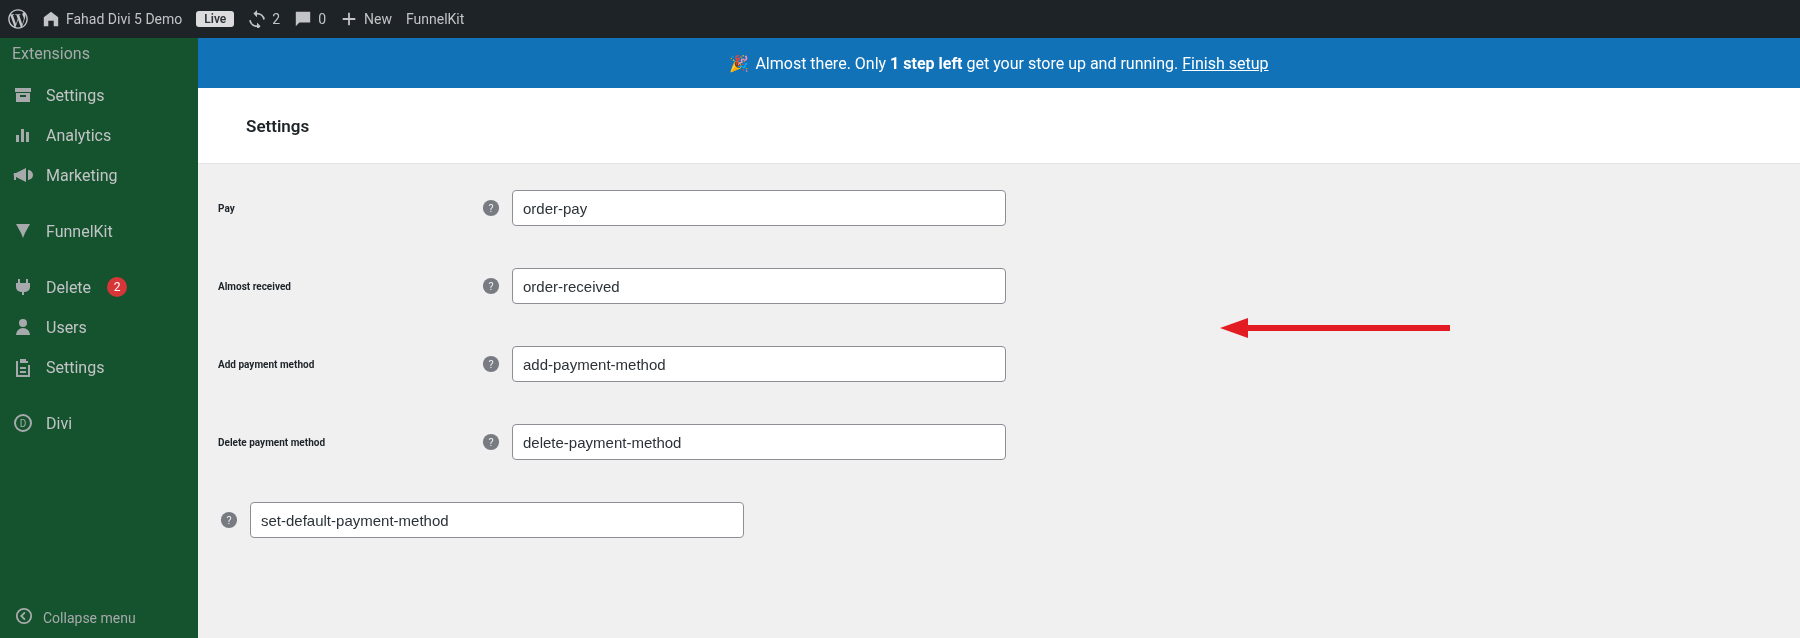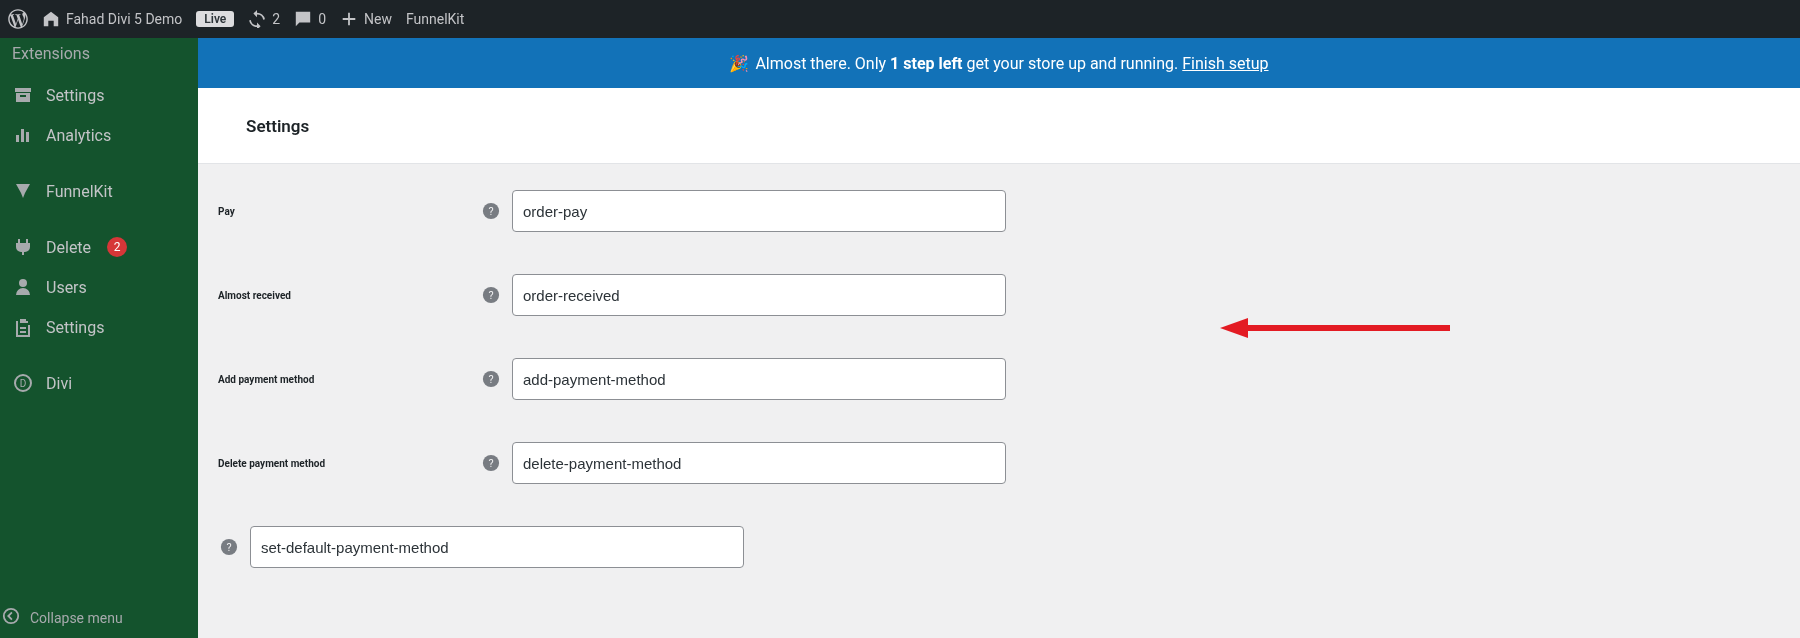--- a/index.html
+++ b/index.html
@@ -76,21 +76,21 @@
     width: 20px;
     height: 20px;
     display: inline-flex;
     align-items: center;
     justify-content: center;
     font-size: 12px;
     margin-left: 4px;
   }
   .sidebar .collapse {
     margin-top: auto;
-    padding: 10px 2px;
+    padding: 10px 15px;
     display: flex;
     align-items: center;
     gap: 10px;
     color: #a7aaad;
     cursor: pointer;
     font-size: 14px;
   }
 
   
   .main {
@@ -151,21 +151,21 @@
     color: #646970;
     font-size: 16px;
     display: inline-flex;
     align-items: center;
     justify-content: center;
     margin-right: 10px;
   }
   .form-row .help svg { fill: #787c82; width: 18px; height: 18px; }
   .form-row input[type="text"] {
     width: 494px;
-    height: 42px;
+    height: 36px;
     border: 1px solid #8c8f94;
     border-radius: 4px;
     padding: 4px 10px;
     font-size: 15px;
     background: #fff;
     color: #2c3338;
   }
 
   
   .red-arrow {
@@ -241,20 +241,28 @@
     <span>Settings</span>
   </div>
   <div class="menu-item">
     <span class="icon">
       <svg viewBox="0 0 20 20">
           <path d="M3 10h3v7H3v-7zm5-6h3v13H8V4zm5 3h3v10h-3V7z"></path>
         </svg>
     </span>
     <span>Analytics</span>
   </div>
+  <div class="menu-item">
+    <span class="icon">
+      <svg viewBox="0 0 20 20">
+          <path d="M3 8l10-5v14L3 12v3H1v-4a3 3 0 0 1 0-3h2V8zm12-3a4 4 0 0 1 0 10V5z"></path>
+        </svg>
+    </span>
+    <span>Marketing</span>
+  </div>
 
   <div class="gap"></div>
 
   <div class="menu-item">
     <span class="icon">
       <svg viewBox="0 0 20 20">
           <path d="M3 3l5 9 2 5 2-5 5-9H3z"></path>
         </svg>
     </span>
     <span>FunnelKit</span>

